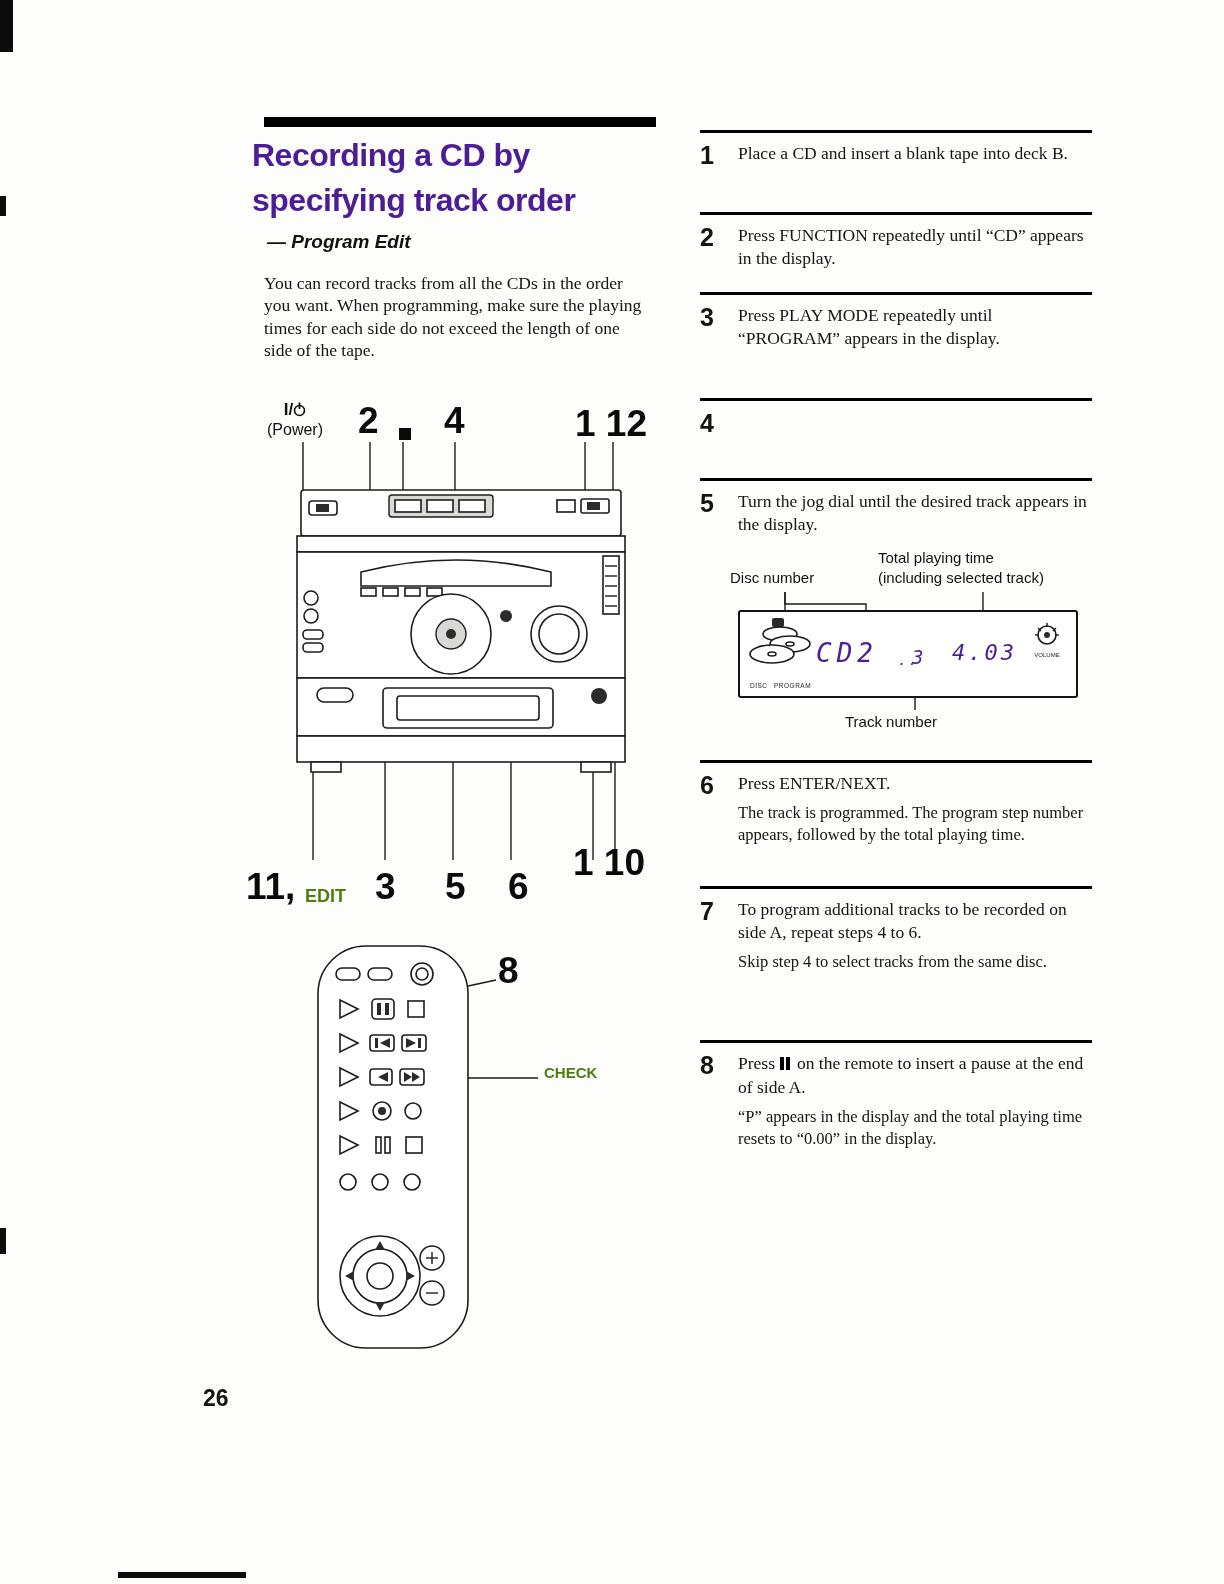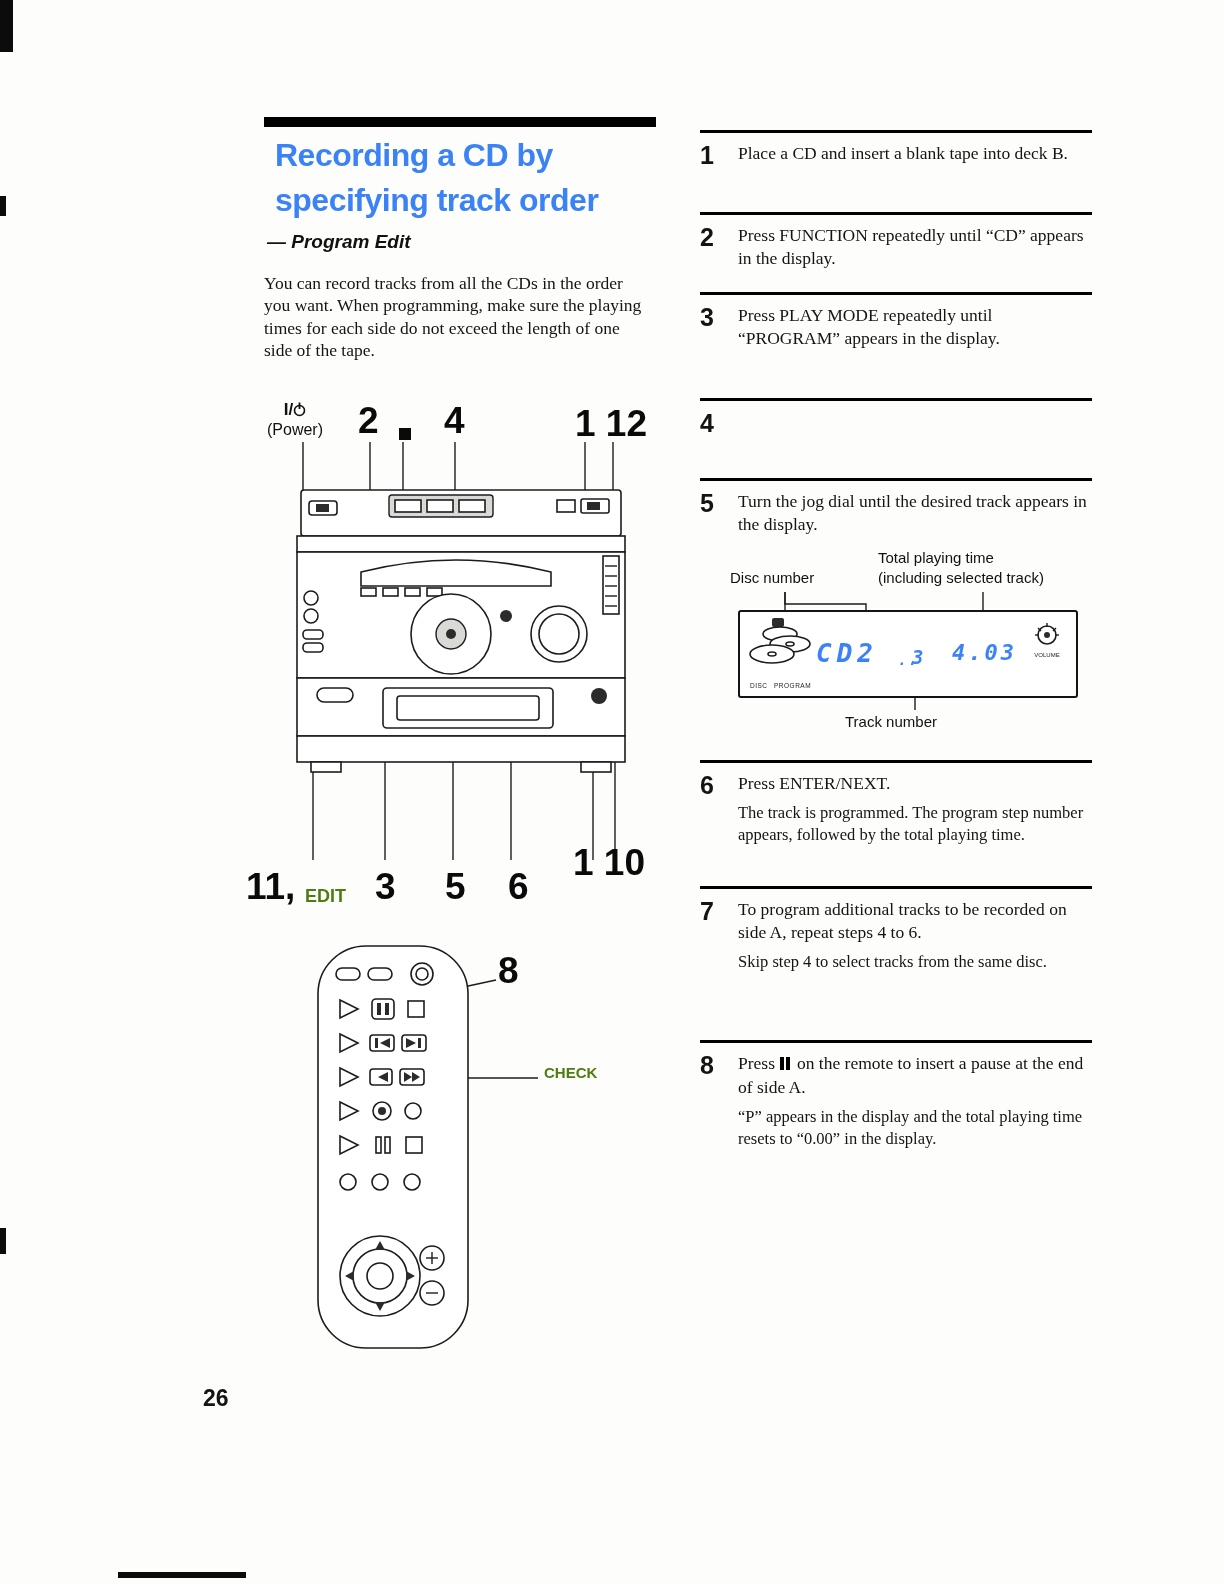--- a/index.html
+++ b/index.html
@@ -9,22 +9,22 @@
     background:#fdfdfc; color:#141414; overflow:hidden;
     font-family:"Liberation Serif", serif;
   }
   .abs { position:absolute; }
 
   
   .artifact { background:#0c0c0c; }
 
   
   .title-bar { left:264px; top:117px; width:392px; height:10px; background:#000; }
-  .title { left:275px; top:133px; width:410px; font-family:"Liberation Sans",sans-serif;
-           font-weight:bold; font-size:32px; line-height:45px; letter-spacing:-0.5px; color:#3b82f6; }
+  .title { left:252px; top:133px; width:410px; font-family:"Liberation Sans",sans-serif;
+           font-weight:bold; font-size:32px; line-height:45px; letter-spacing:-0.5px; color:#4c1d95; }
   .subtitle { left:267px; top:231px; font-family:"Liberation Sans",sans-serif;
               font-weight:bold; font-style:italic; font-size:19px; color:#111; }
   .intro { left:264px; top:272px; width:386px; font-size:17.5px; line-height:1.28; }
 
   .co { position:absolute; font-family:"Liberation Sans",sans-serif; font-weight:bold;
         font-size:37px; line-height:1; color:#0a0a0a; }
   .co-small { position:absolute; font-family:"Liberation Sans",sans-serif; font-weight:bold;
         font-size:18px; color:#4d7c0f; }
   .power { left:267px; top:399px; font-family:"Liberation Sans",sans-serif; font-size:16px;
            text-align:center; line-height:1.25; color:#111; }
@@ -45,21 +45,21 @@
   .pausebars { display:inline-block; vertical-align:-1px; margin:0 5px; }
   .pausebars i { display:inline-block; width:4px; height:13px; background:#000; margin-right:2px; }
 
   
   .fig { left:700px; top:548px; width:392px; height:186px; }
   .fig-label { position:absolute; font-family:"Liberation Sans",sans-serif; font-size:15px;
                color:#111; text-align:left; line-height:1.3; }
   .lcd-box { position:absolute; left:38px; top:62px; width:340px; height:88px;
              border:2px solid #141414; border-radius:3px; background:#fff; }
   .lcd { position:absolute; font-family:"DejaVu Sans Mono",monospace; font-style:italic;
-         font-weight:bold; color:#3b82f6; }
+         font-weight:normal; color:#4c1d95; }
   .lcd-main { left:76px; top:26px; font-size:26px; letter-spacing:5px; }
   .lcd-dots { left:158px; top:40px; font-size:14px; letter-spacing:2px; }
   .lcd-track { left:172px; top:34px; font-size:19px; }
   .lcd-time { left:212px; top:28px; font-size:22px; letter-spacing:3px; }
   .panel-small { position:absolute; font-family:"Liberation Sans",sans-serif; font-size:6.5px;
                  color:#222; letter-spacing:0.5px; }
   .vol-wrap { position:absolute; right:6px; top:10px; width:46px; text-align:center; }
   .vol-label { font-family:"Liberation Sans",sans-serif; font-size:6px; color:#222; }
 
   svg .ln { stroke:#1c1c1c; stroke-width:1.4; fill:none; }

